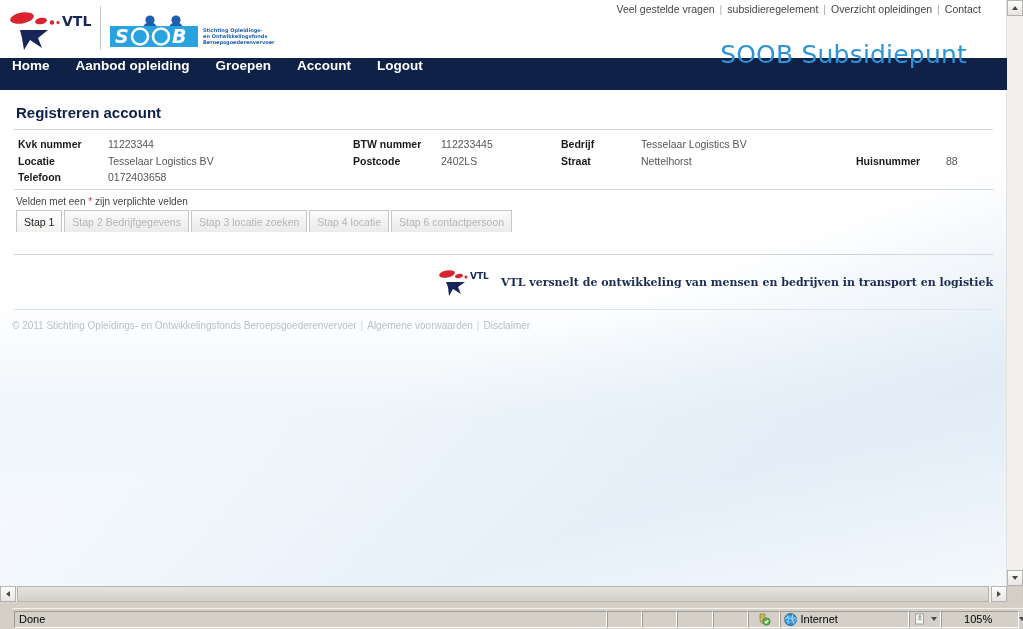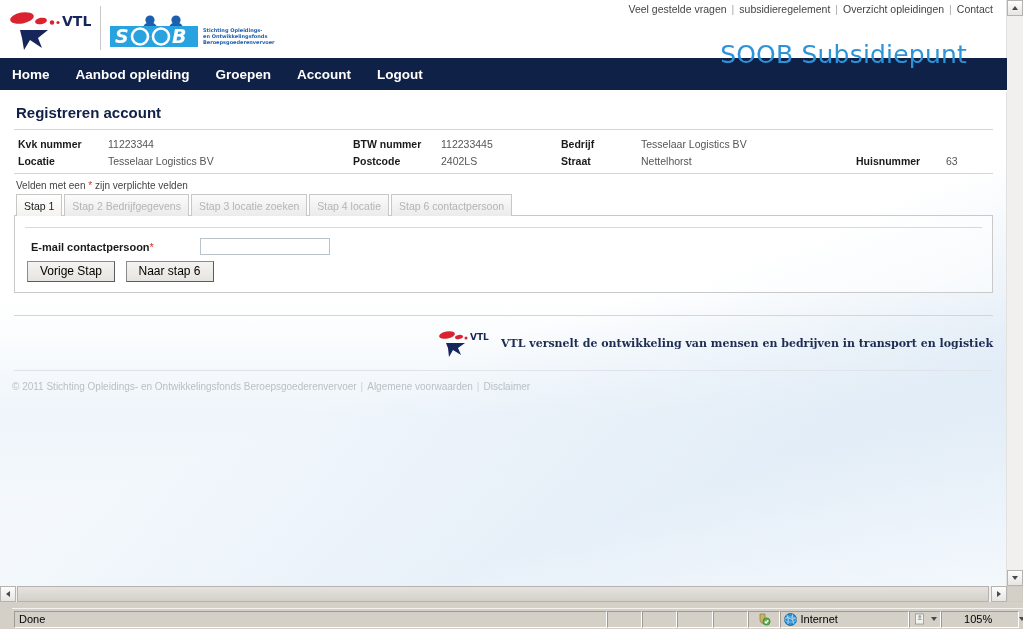--- a/index.html
+++ b/index.html
@@ -34,21 +34,21 @@
   .page::after{
     content:"";
     position:absolute; left:0; right:0; top:300px; height:286px;
     background: linear-gradient(180deg, rgba(255,255,255,0) 0%, rgba(226,237,247,.55) 40%, rgba(240,246,252,.5) 100%);
     pointer-events:none;
   }
   .content { position: relative; z-index: 2; }
 
   
   .toplinks {
-    position: absolute; right: 14px; top: 3px;
+    position: absolute; right: 26px; top: 3px;
     font-size: 10.5px; color: #444;
     white-space: nowrap;
   }
   .toplinks a { color: #444; text-decoration: none; }
   .toplinks .sep { color: #aaa; margin: 0 5px; }
 
   
   .header { position: relative; height: 58px; }
   .vtl-logo {
     position: absolute; left: 8px; top: 8px; width: 86px; height: 44px;
@@ -61,21 +61,21 @@
   .sitetitle {
     position: absolute; right: 40px; top: 40px;
     font-size: 25px; color: #2d93d8; letter-spacing: .2px;
     font-family: "DejaVu Sans", sans-serif;
   }
 
   
   .navbar {
     background: #0f2147; height: 34px;
     border-bottom: 2px solid #ffffff;
-    display: flex; align-items: center;
+    display: flex; align-items: flex-start;
     padding-left: 12px;
     box-sizing: border-box;
   }
   .navbar a {
     color: #ffffff; font-weight: bold; font-size: 13.5px;
     text-decoration: none; margin-right: 26px;
   }
 
   
   .body-wrap { padding: 10px 14px 0 14px; }
@@ -332,51 +332,48 @@
               <td class="val"></td>
             </tr>
             <tr>
               <td class="lbl c1">Locatie</td>
               <td class="val c2">Tesselaar Logistics BV</td>
               <td class="lbl c3">Postcode</td>
               <td class="val c4">2402LS</td>
               <td class="lbl c5">Straat</td>
               <td class="val c6">Nettelhorst</td>
               <td class="lbl c7">Huisnummer</td>
-              <td class="val">63</td>
+              <td class="val">88</td>
+            </tr>
+            <tr>
+              <td class="lbl c1">Telefoon</td>
+              <td class="val c2">0172403658</td>
+              <td></td>
+              <td></td>
+              <td></td>
+              <td></td>
+              <td></td>
+              <td></td>
             </tr>
           </tbody>
             </table>
           <div class="rule"></div>
 
           <div class="req-note">
             <span>Velden met een </span><span class="star">*</span><span> zijn verplichte velden</span>
           </div>
 
           <div class="tabs">
             <div class="tab enabled">Stap 1</div>
             <div class="tab">Stap 2 Bedrijfgegevens</div>
             <div class="tab">Stap 3 locatie zoeken</div>
             <div class="tab">Stap 4 locatie</div>
             <div class="tab">Stap 6 contactpersoon</div>
           </div>
 
-          <div class="panel">
-            <div class="panel-inner-rule"></div>
-            <div class="formrow">
-              <div class="formlabel">
-                <span>E-mail contactpersoon</span><span class="star">*</span>
-              </div>
-              <input class="txtinput" type="text" value="" style="">
-            </div>
-            <div class="btnrow">
-              <button class="btn">Vorige Stap</button>
-              <button class="btn">Naar stap 6</button>
-            </div>
-          </div>
         </div>
 
         <div class="foot-rule"></div>
         <div class="footer">
           <div class="foot-logo">
             <svg width="56" height="30" viewBox="0 0 56 30">
               <ellipse cx="10" cy="7" rx="8" ry="3.6" fill="#d9232e" transform="rotate(-10 10 7)"></ellipse>
               <ellipse cx="22" cy="9" rx="4" ry="2.1" fill="#d9232e" transform="rotate(-10 22 9)"></ellipse>
               <circle cx="29" cy="10" r="1.5" fill="#d9232e"></circle>
               <text x="33" y="12" font-family="DejaVu Sans, sans-serif" font-size="9" font-weight="bold" fill="#16265a">VTL</text>

